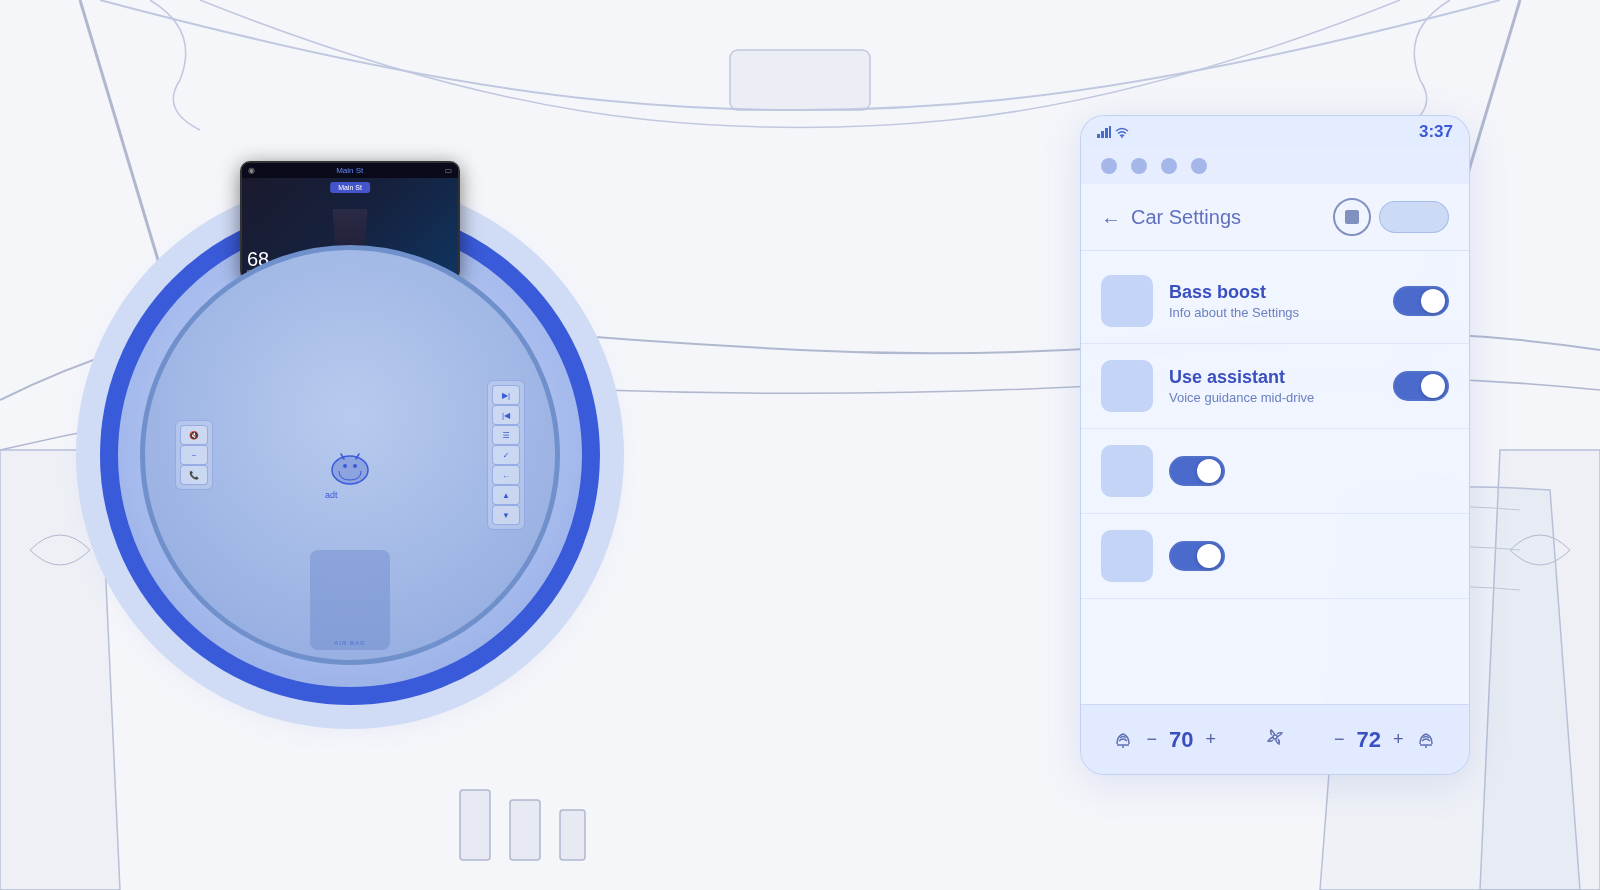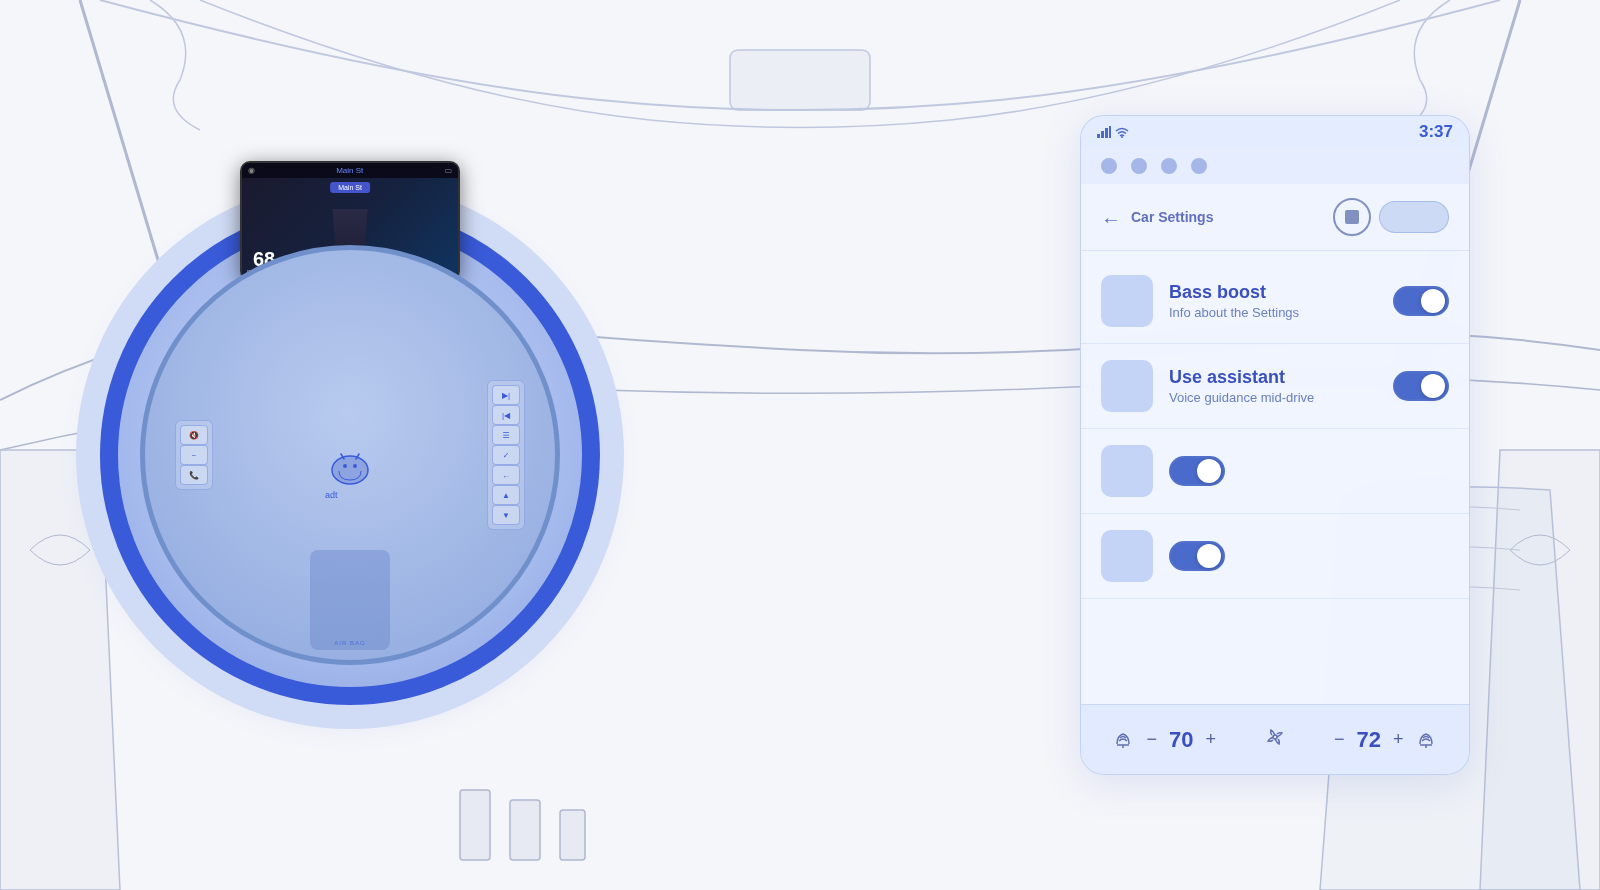--- a/index.html
+++ b/index.html
@@ -250,22 +250,22 @@
       gap: 10px;
     }
 
     .back-btn {
       color: #6070c0;
       font-size: 20px;
       cursor: pointer;
     }
 
     .panel-title {
-      font-size: 14px;
-      font-weight: 700;
+      font-size: 20px;
+      font-weight: 400;
       color: #6070c0;
     }
 
     .header-right {
       display: flex;
       gap: 8px;
       align-items: center;
     }
 
     .stop-btn {
@@ -447,21 +447,21 @@
         <div class="nav-map">
 
           <div style="position:absolute;top:4px;left:50%;transform:translateX(-50%);background:#4455cc;color:white;font-size:7px;padding:2px 8px;border-radius:3px;">Main St</div>
 
           <div style="position:absolute;bottom:0;left:50%;transform:translateX(-50%);width:50px;height:70px;background:linear-gradient(to bottom,#2a2a45,#1a1a35);clip-path:polygon(25% 100%,75% 100%,85% 0%,15% 0%);"></div>
 
           <div style="position:absolute;bottom:10px;left:50%;transform:translateX(-50%);width:3px;height:20px;background:#ffff00;opacity:0.5;"></div>
 
           <div style="position:absolute;bottom:18px;left:50%;transform:translateX(-50%);width:0;height:0;border-left:6px solid transparent;border-right:6px solid transparent;border-bottom:12px solid #4a7aff;"></div>
 
-          <div style="position:absolute;left:11px;bottom:10px;color:white;font-size:20px;font-weight:bold;line-height:1;">68</div>
+          <div style="position:absolute;left:5px;bottom:10px;color:white;font-size:20px;font-weight:normal;line-height:1;">68</div>
           <div style="position:absolute;left:5px;bottom:4px;color:#aaa;font-size:7px;">mph</div>
         </div>
       </div>
     </div>
 
     <div class="steering-inner">
 
       <div class="sw-buttons-left">
         <div class="sw-btn-group">
           <div class="sw-btn">🔇</div>

